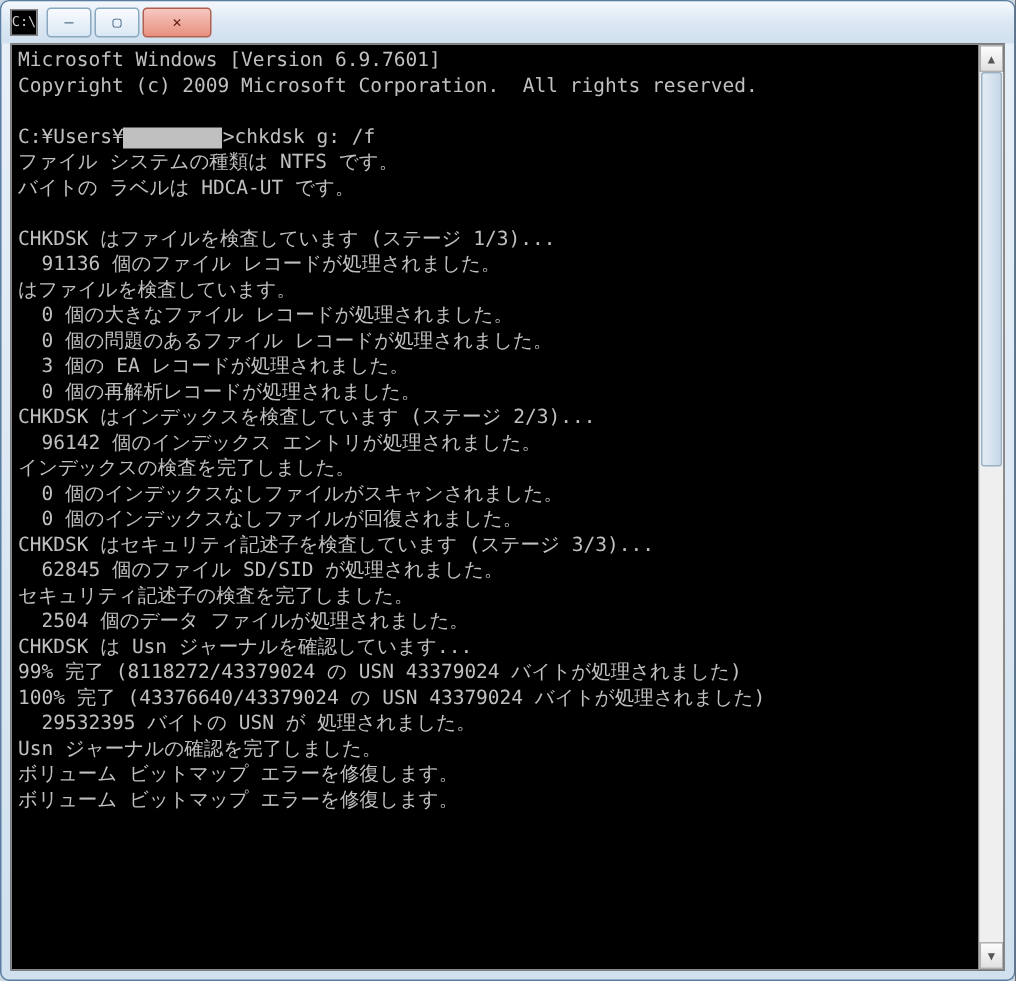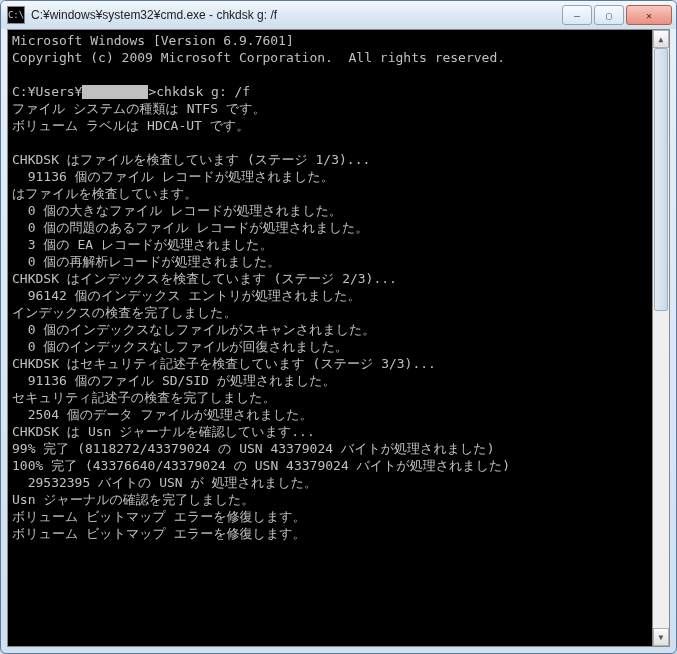--- a/index.html
+++ b/index.html
@@ -139,50 +139,49 @@
     border: 1px solid #9ab0c4;
     border-radius: 2px;
   }
 </style>
 </head>
 <body>
 
 <div class="window">
   <div class="titlebar">
     <span class="icon">C:\</span>
-    <span class="title">C:¥windows¥system32¥cmd.exe - chkdsk  g: /f</span>
     <div class="win-controls">
       <div class="win-btn">—</div>
       <div class="win-btn">▢</div>
       <div class="win-btn close">✕</div>
     </div>
   </div>
 
   <div class="terminal">
     <div class="terminal-content"><span>Microsoft Windows [Version 6.9.7601]</span>
 <span>Copyright (c) 2009 Microsoft Corporation.  All rights reserved.</span>
 <span></span>
 <span>C:¥Users¥</span><span class="redact"></span><span>&gt;chkdsk g: /f</span>
 <span>ファイル システムの種類は NTFS です。</span>
-<span>ボリューム ラベルは HDCA-UT です。</span>
+<span>バイトの ラベルは HDCA-UT です。</span>
 <span></span>
 <span>CHKDSK はファイルを検査しています (ステージ 1/3)...</span>
 <span>  91136 個のファイル レコードが処理されました。</span>
 <span>はファイルを検査しています。</span>
 <span>  0 個の大きなファイル レコードが処理されました。</span>
 <span>  0 個の問題のあるファイル レコードが処理されました。</span>
 <span>  3 個の EA レコードが処理されました。</span>
 <span>  0 個の再解析レコードが処理されました。</span>
 <span>CHKDSK はインデックスを検査しています (ステージ 2/3)...</span>
 <span>  96142 個のインデックス エントリが処理されました。</span>
 <span>インデックスの検査を完了しました。</span>
 <span>  0 個のインデックスなしファイルがスキャンされました。</span>
 <span>  0 個のインデックスなしファイルが回復されました。</span>
 <span>CHKDSK はセキュリティ記述子を検査しています (ステージ 3/3)...</span>
-<span>  91136 個のファイル SD/SID が処理されました。</span>
+<span>  62845 個のファイル SD/SID が処理されました。</span>
 <span>セキュリティ記述子の検査を完了しました。</span>
 <span>  2504 個のデータ ファイルが処理されました。</span>
 <span>CHKDSK は Usn ジャーナルを確認しています...</span>
 <span>99% 完了 (8118272/43379024 の USN 43379024 バイトが処理されました)</span>
 <span>100% 完了 (43376640/43379024 の USN 43379024 バイトが処理されました)</span>
 <span>  29532395 バイトの USN が 処理されました。</span>
 <span>Usn ジャーナルの確認を完了しました。</span>
 <span>ボリューム ビットマップ エラーを修復します。</span>
 <span>ボリューム ビットマップ エラーを修復します。</span></div>
 

